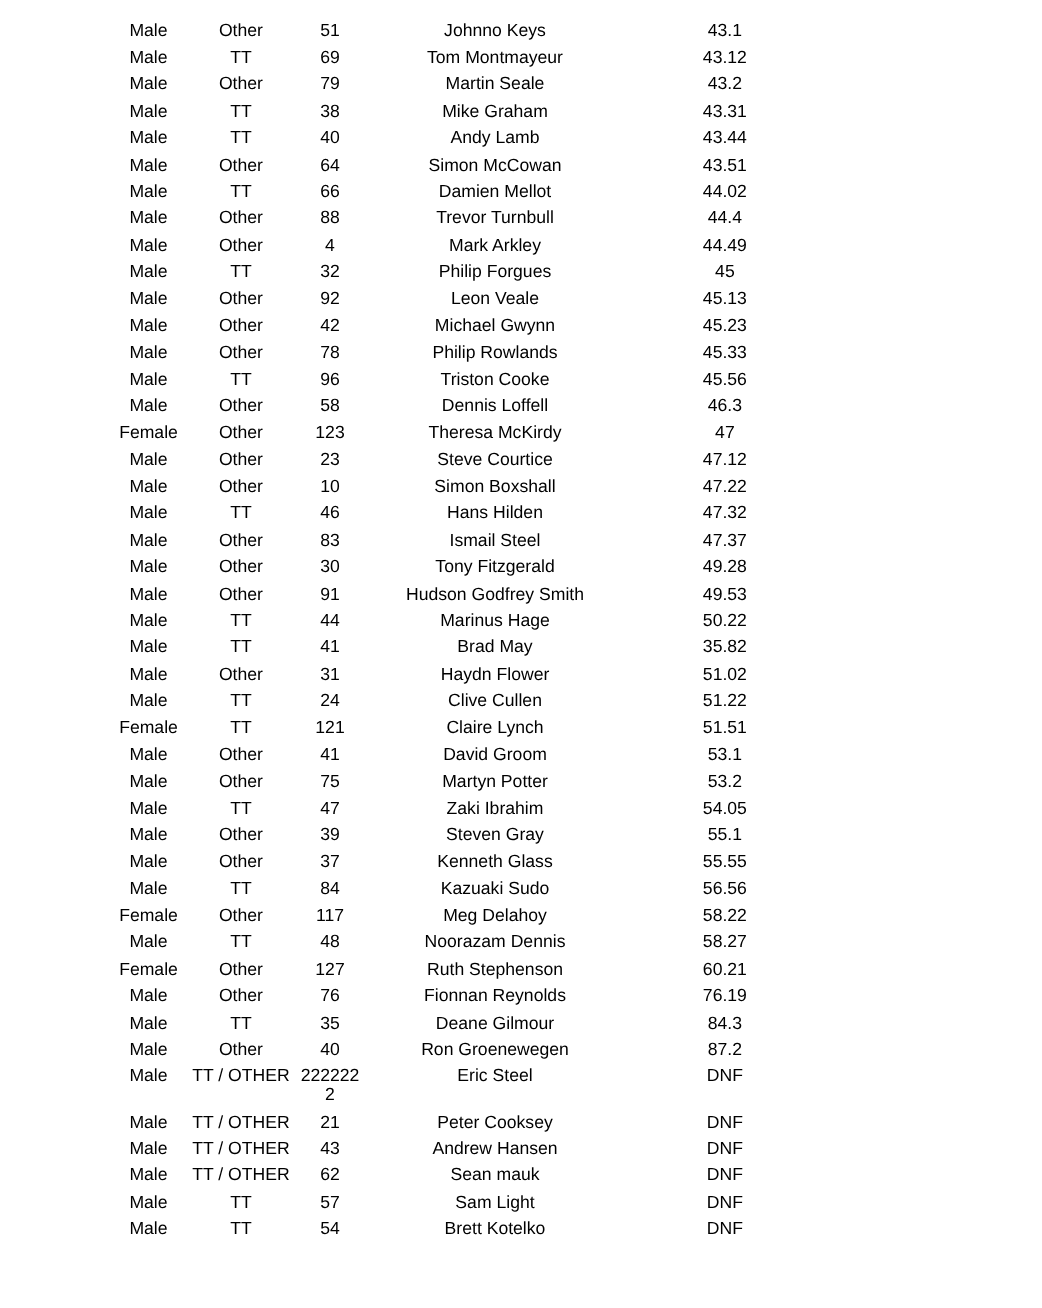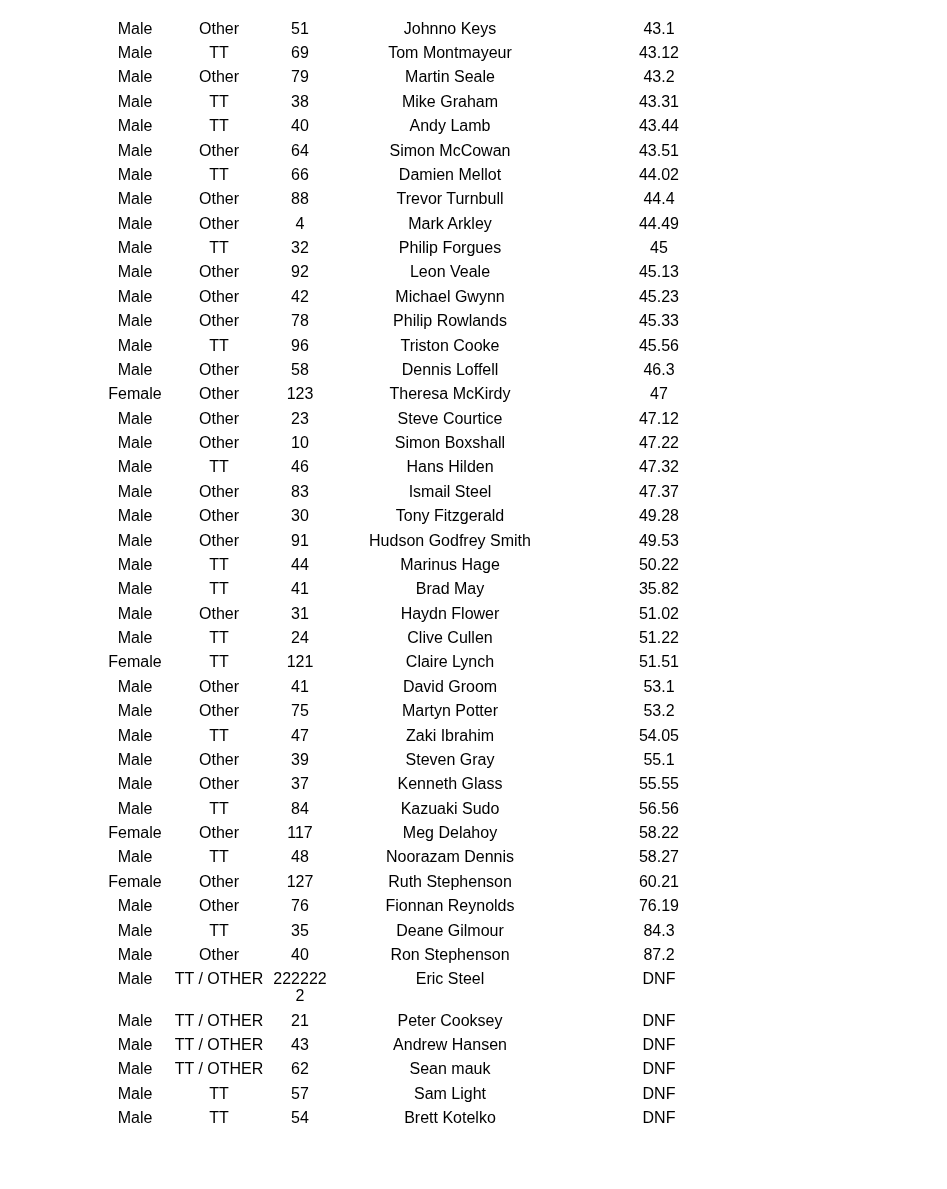--- a/index.html
+++ b/index.html
@@ -322,21 +322,21 @@
     <td>Male</td>
     <td>TT</td>
     <td>35</td>
     <td>Deane Gilmour</td>
     <td>84.3</td>
   </tr>
         <tr>
     <td>Male</td>
     <td>Other</td>
     <td>40</td>
-    <td>Ron Stephenson</td>
+    <td>Ron Groenewegen</td>
     <td>87.2</td>
   </tr>
         <tr>
     <td>Male</td>
     <td>TT / OTHER</td>
     <td>2222222</td>
     <td>Eric Steel</td>
     <td>DNF</td>
   </tr>
         <tr>

